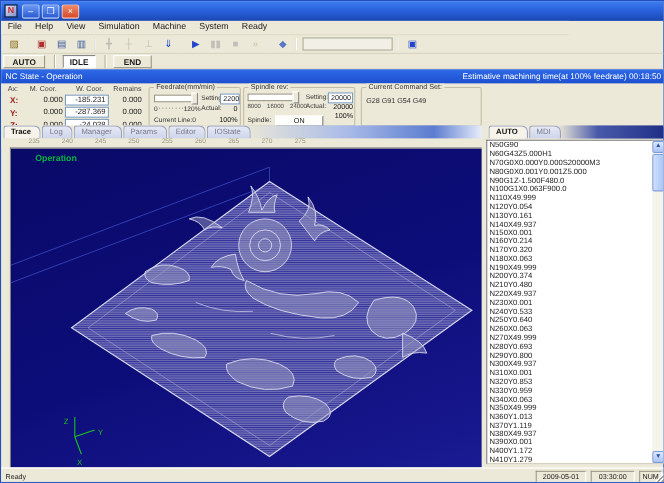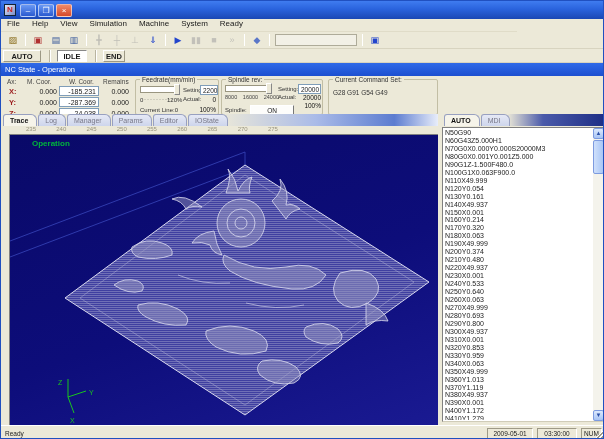--- a/index.html
+++ b/index.html
@@ -163,25 +163,26 @@
       <span class="tb-combo"></span>
       <span class="tb-sep"></span>
       <span class="tb-icon" style="color: rgb(34, 68, 204);">▣</span>
     </div>
 
   <div class="moderow">
     <span class="modebtn" style="width:38px">AUTO</span>
     <span class="mode-sep"></span>
     <span class="modebtn active" style="width:30px">IDLE</span>
     <span class="mode-sep"></span>
-    <span class="modebtn" style="width:22px">END</span>
+    <span class="modebtn" style="width:35px">END</span>
   </div>
 
   <div class="ncstate">
     <span>NC State - Operation</span>
+    <span>Estimative machining time(at 100% feedrate)  00:18:50</span>
   </div>
 
   <div class="infopanel">
 
     <span class="co-h" style="left:6px;top:2px">Ax:</span>
     <span class="co-h" style="left:26px;top:2px">M. Coor.</span>
     <span class="co-h" style="left:68px;top:2px">W. Coor.</span>
     <span class="co-h" style="left:102px;top:2px">Remains</span>
 
     <span class="co-ax" style="left:8px;top:11px">X:</span>

